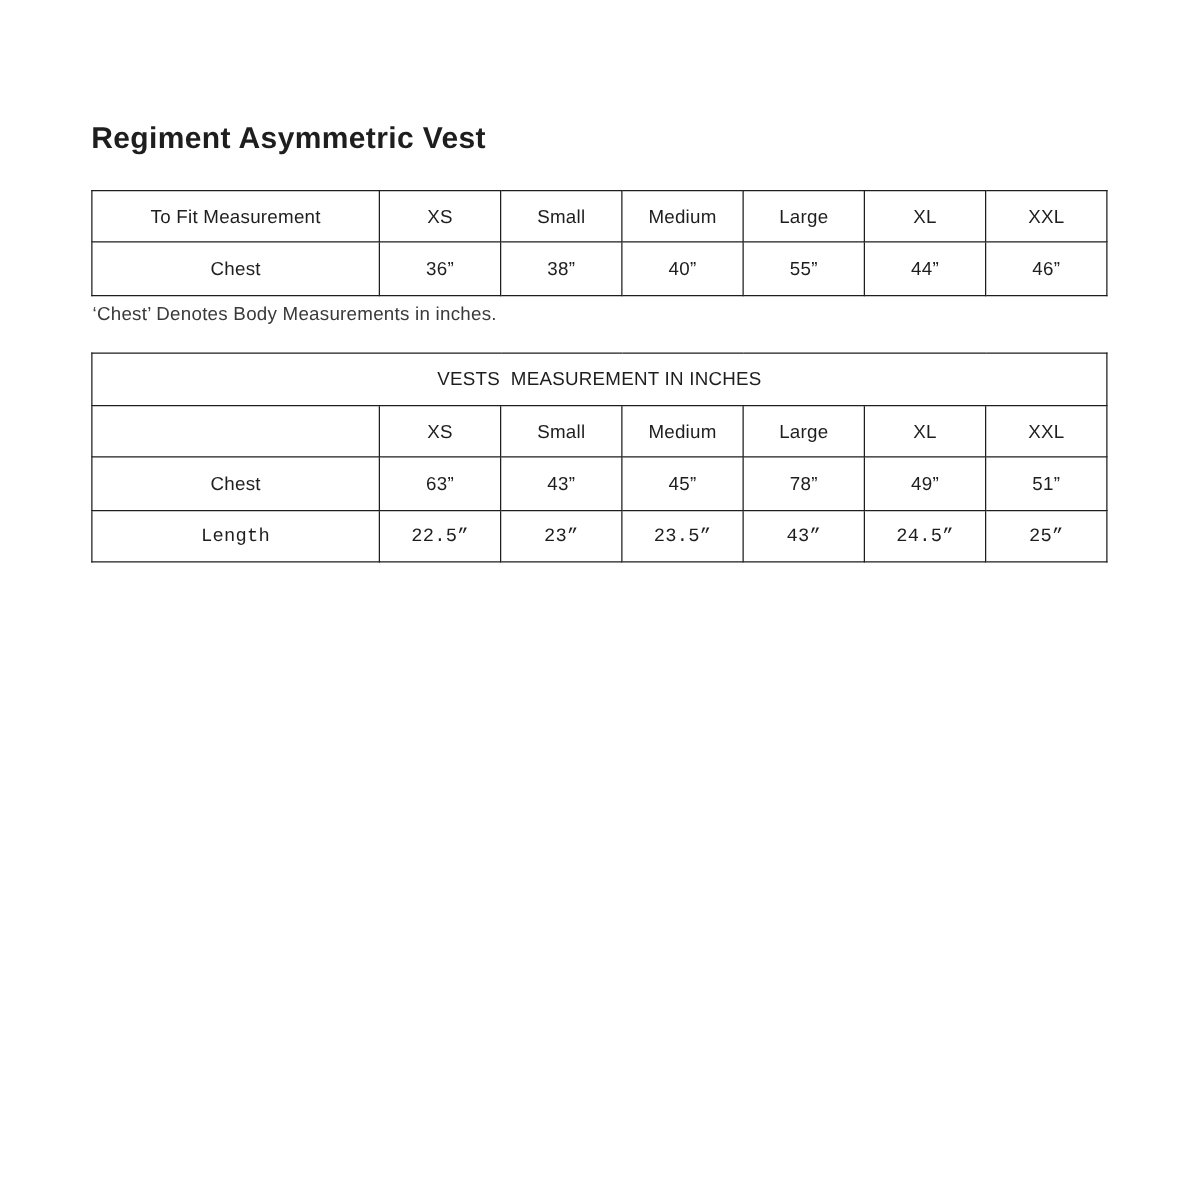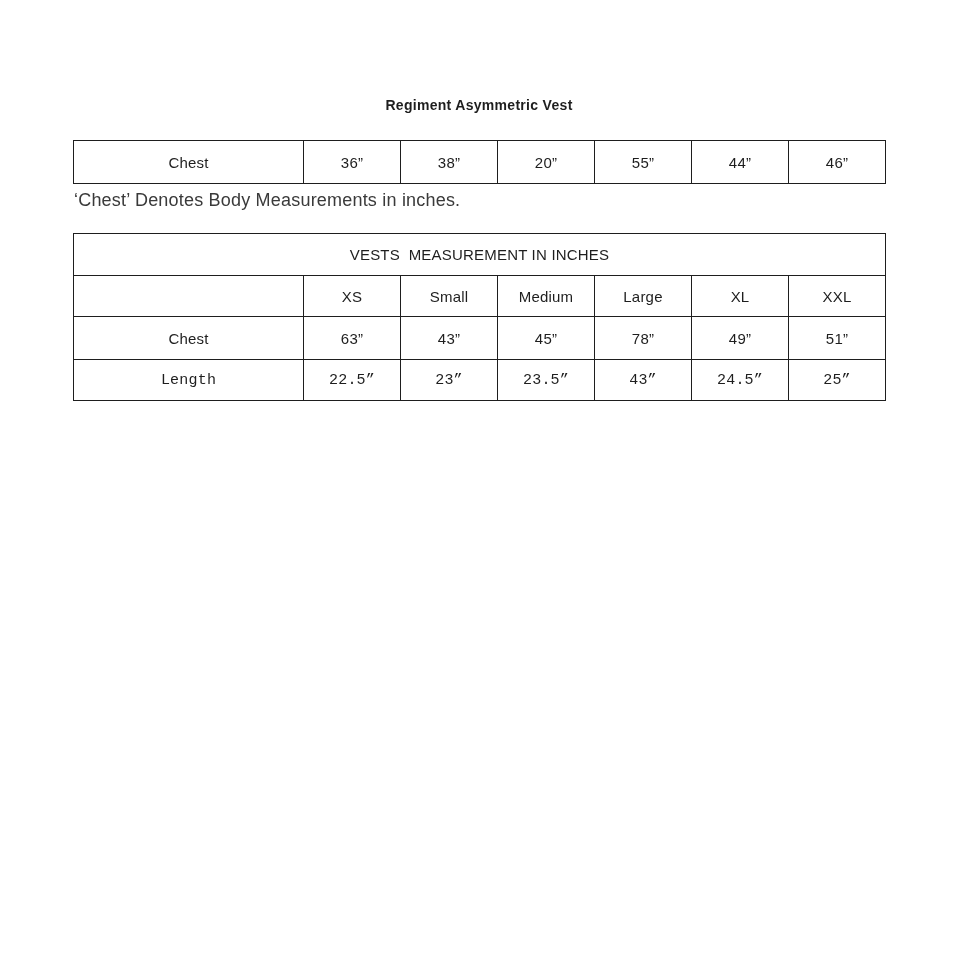--- a/index.html
+++ b/index.html
@@ -16,22 +16,21 @@
     font-family:"Liberation Sans", sans-serif;
     color:var(--text);
   }
   .page{
     width:812px;
     margin-left:73px;
   }
   .title{
     margin:0;
     padding-top:97px;
-    text-align:center;
-    font-size:14px;
+    font-size:24px;
     font-weight:700;
     letter-spacing:0.3px;
     color:var(--text);
   }
   table.size-table{
     border-collapse:collapse;
     table-layout:fixed;
     width:812px;
   }
   table.size-table td{
@@ -44,21 +43,21 @@
     letter-spacing:0.2px;
   }
   col.label-col{width:230px;}
   col.size-col{width:97px;}
   .fit-table{margin-top:27px;}
   .fit-table tr.header-row td{height:41px;}
   .fit-table tr.data-row td{height:43px;}
   td.row-label{font-size:16px;}
   .footnote{
     margin:6px 0 0 1px;
-    font-size:18px;
+    font-size:15px;
     letter-spacing:0.2px;
     color:var(--muted);
   }
   .vest-table{margin-top:22px;}
   .vest-table tr.title-row td{height:42px;}
   .vest-table tr.sizes-row td{height:41px;}
   .vest-table tr.chest-row td{height:43px;}
   .vest-table tr.length-row td{height:41px;font-family:Liberation Mono, monospace;}
   td.table-title-cell{
     font-size:16px;
@@ -77,25 +76,34 @@
     <colgroup>
       <col class="label-col">
       <col class="size-col">
         <col class="size-col">
         <col class="size-col">
       <col class="size-col">
         <col class="size-col">
         <col class="size-col">
     </colgroup>
     <tbody>
+      <tr class="header-row">
+        <td class="row-label">To Fit Measurement</td>
+        <td>XS</td>
+        <td>Small</td>
+        <td>Medium</td>
+        <td>Large</td>
+        <td>XL</td>
+        <td>XXL</td>
+      </tr>
       <tr class="data-row">
         <td class="row-label">Chest</td>
         <td>36”</td>
         <td>38”</td>
-        <td>20”</td>
+        <td>40”</td>
         <td>55”</td>
         <td>44”</td>
         <td>46”</td>
       </tr>
     </tbody>
   </table>
 
   <p class="footnote">‘Chest’ Denotes Body Measurements in inches.</p>
 
   <table class="size-table vest-table">

